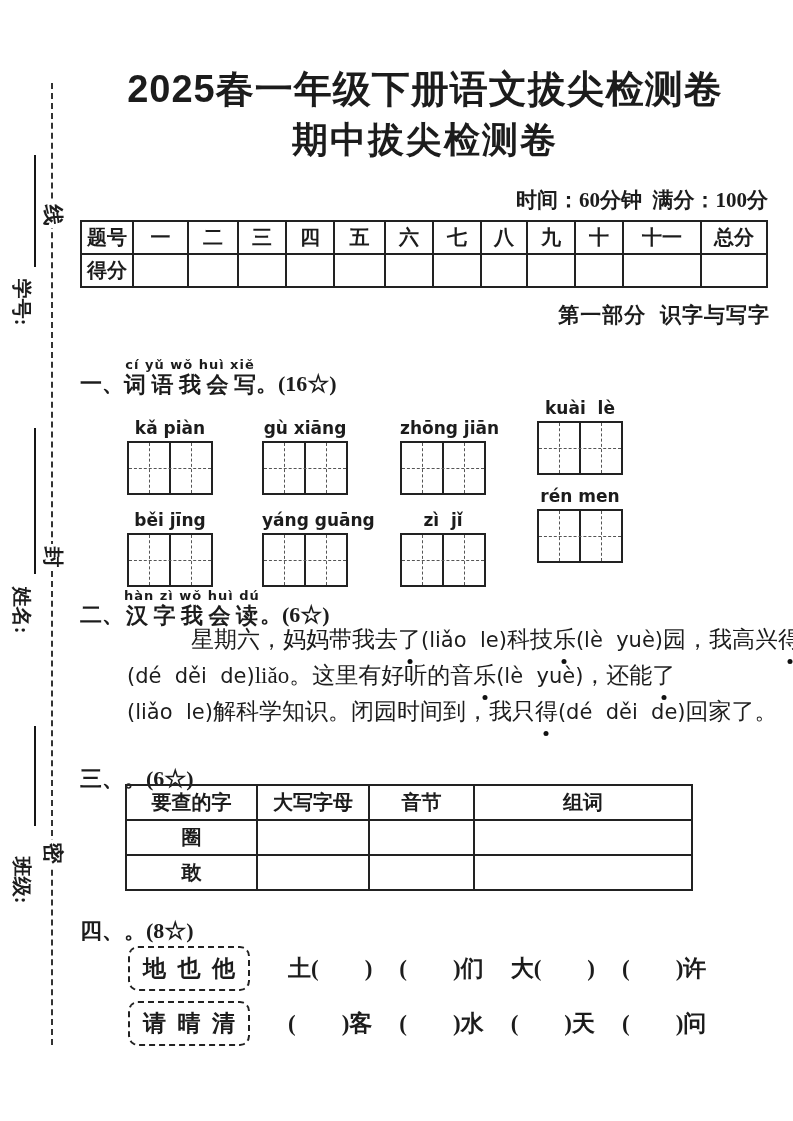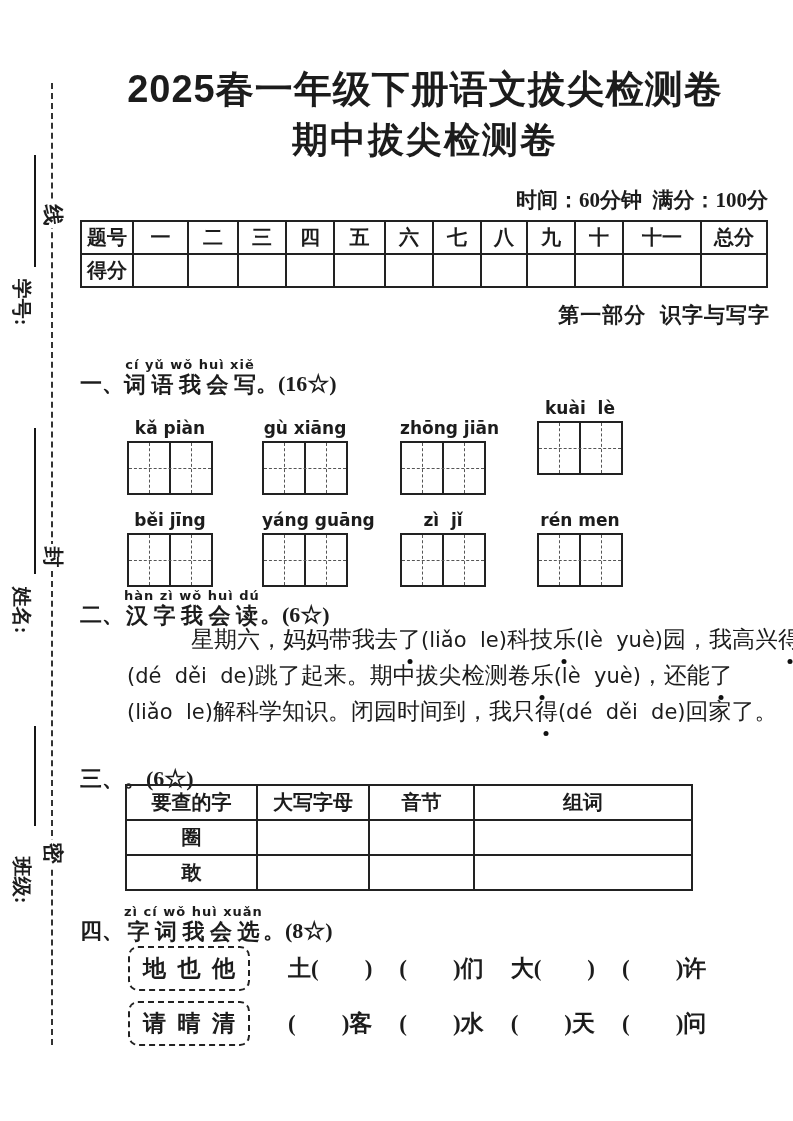--- a/index.html
+++ b/index.html
@@ -235,41 +235,41 @@
           <div class="gcell"></div>
         </div>
       </div>
       <div class="witem" style="left:320px;top:491px">
         <div class="wpy">zì  jǐ</div>
         <div class="grid">
           <div class="gcell"></div>
           <div class="gcell"></div>
         </div>
       </div>
-      <div class="witem" style="left:457px;top:491px">
+      <div class="witem" style="left:457px;top:467px">
         <div class="wpy">rén men</div>
         <div class="grid">
           <div class="gcell"></div>
           <div class="gcell"></div>
         </div>
       </div>
     </div>
 
     <div class="sec" style="top:575px">
       <span class="sec-num">二、</span>
       <span class="sec-main">
         <span class="sec-pinyin">hàn zì wǒ huì dú</span>
         <span class="sec-title">汉 字 我 会 读</span>
       </span>
       <span class="sec-suffix">。(6☆)</span>
     </div>
 
     <div class="passage">
       <div class="p-line p-indent"><span>星期六，妈妈带我去</span><span class="dot">了</span><span class="py">(liǎo  le)</span><span>科技</span><span class="dot">乐</span><span class="py">(lè  yuè)</span><span>园，我高兴</span><span class="dot">得</span></div>
-      <div class="p-line"><span class="py">(dé  děi  de)</span><span>跳了起来。期中拔尖检测卷</span><span class="dot">乐</span><span class="py">(lè  yuè)</span><span>，还能</span><span class="dot">了</span></div>
+      <div class="p-line"><span class="py">(dé  děi  de)</span><span>liǎo。这里有好听的音</span><span class="dot">乐</span><span class="py">(lè  yuè)</span><span>，还能</span><span class="dot">了</span></div>
       <div class="p-line"><span class="py">(liǎo  le)</span><span>解科学知识。闭园时间到，我只</span><span class="dot">得</span><span class="py">(dé  děi  de)</span><span>回家了。</span></div>
     </div>
 
     <div class="sec" style="top:739px">
       <span class="sec-num">三、</span>
       <span class="sec-suffix">。(6☆)</span>
     </div>
 
     <table class="dict-table">
       <colgroup>
@@ -295,24 +295,20 @@
         <td class="dr">敢</td>
         <td class="dr"></td>
         <td class="dr"></td>
         <td class="dr"></td>
       </tr>
     </tbody>
       </table>
 
     <div class="sec" style="top:891px">
       <span class="sec-num">四、</span>
-      <span class="sec-main">
-        <span class="sec-pinyin">zì cí wǒ huì xuǎn</span>
-        <span class="sec-title">字 词 我 会 选</span>
-      </span>
       <span class="sec-suffix">。(8☆)</span>
     </div>
 
     <div class="choice-row" style="top:946px">
       <div class="choice-box">地  也  他</div>
       <div class="choice-items">
         <span>土(　　)</span>
         <span>(　　)们</span>
         <span>大(　　)</span>
         <span>(　　)许</span>

